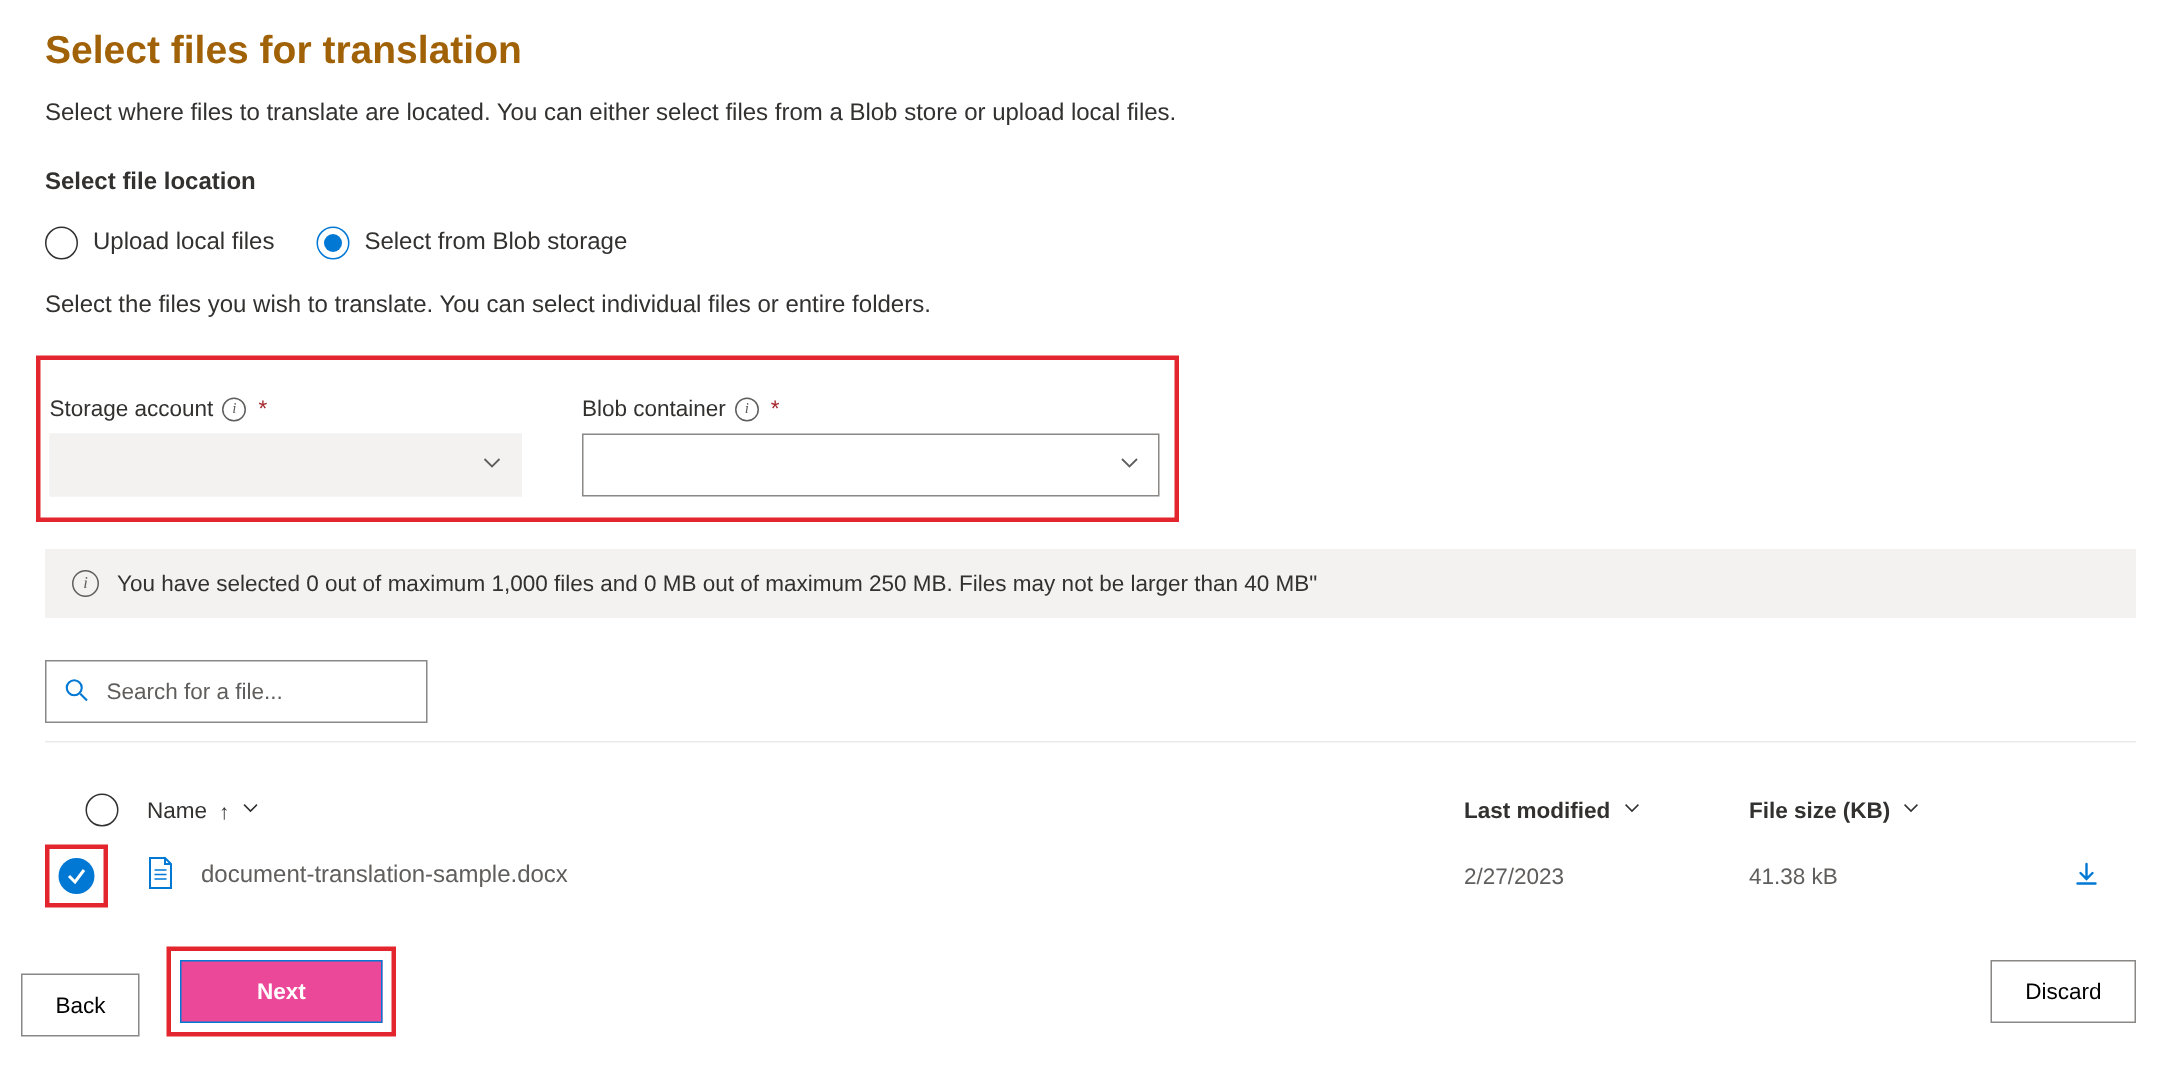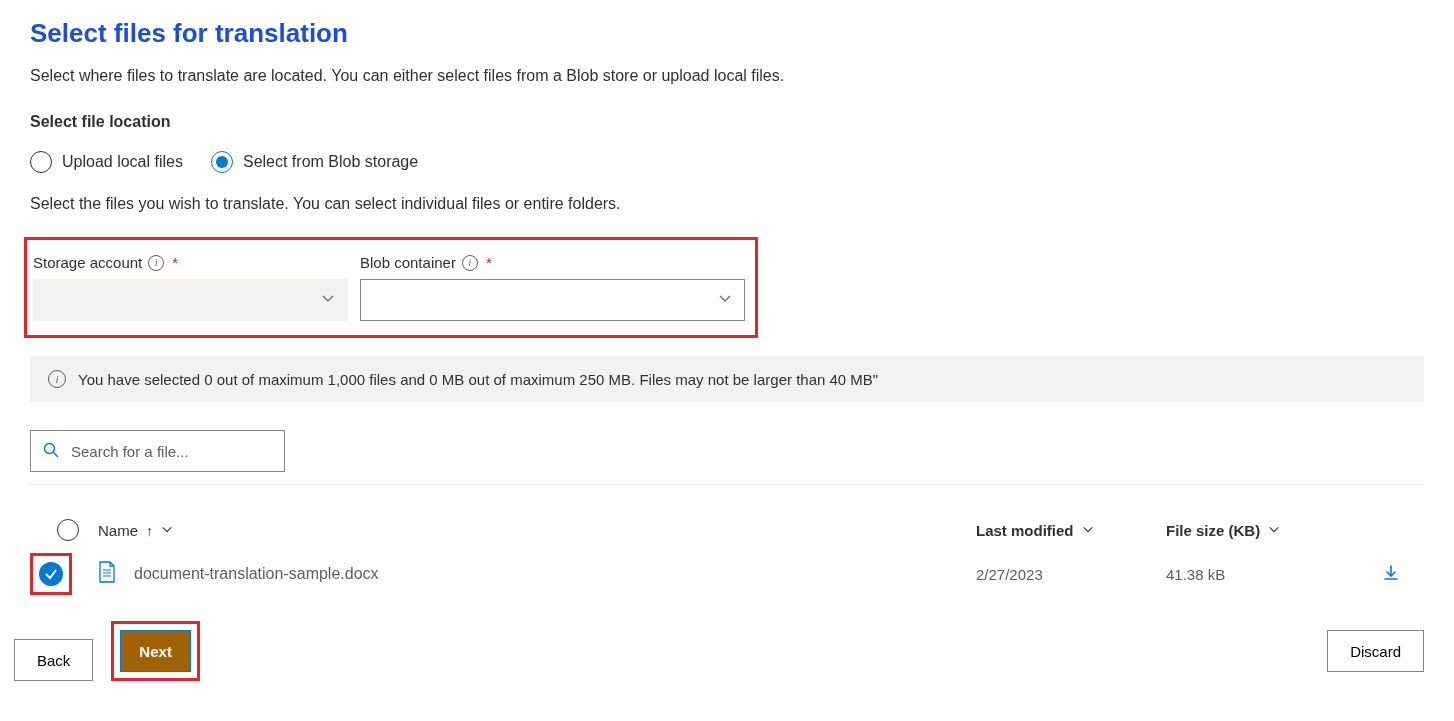--- a/index.html
+++ b/index.html
@@ -8,21 +8,21 @@
     padding: 10px 30px 20px 30px;
     font-family: "Segoe UI", -apple-system, BlinkMacSystemFont, sans-serif;
     color: #323130;
     background: #ffffff;
     font-size: 14px;
   }
   h1 {
     font-size: 26px;
     font-weight: 600;
     margin: 8px 0 18px 0;
-    color: #1d4ed8;
+    color: #a16207;
   }
   .subtitle {
     font-size: 16px;
     color: #323130;
     margin-bottom: 28px;
   }
   .section-label {
     font-size: 16px;
     font-weight: 600;
     margin-bottom: 20px;
@@ -60,23 +60,23 @@
     height: 12px;
     background: #0078d4;
     border-radius: 50%;
   }
   .instruct {
     font-size: 16px;
     margin-bottom: 24px;
   }
   .highlight-box {
     border: 3px solid #e3262d;
-    padding: 14px 10px 14px 6px;
+    padding: 24px 10px 14px 6px;
     display: inline-flex;
-    gap: 12px;
+    gap: 40px;
     align-items: flex-start;
     margin-bottom: 18px;
     margin-left: -6px;
   }
   .field {
     display: flex;
     flex-direction: column;
     gap: 8px;
   }
   .field-label {
@@ -212,25 +212,25 @@
   .btn {
     height: 42px;
     padding: 0 22px;
     border: 1px solid #8a8886;
     background: #ffffff;
     font-size: 15px;
     cursor: pointer;
     display:flex; align-items:center; justify-content:center;
   }
   .btn.primary {
-    background: #a16207;
+    background: #ec4899;
     border-color: #0078d4;
     color: #ffffff;
     font-weight: 600;
-    padding: 0 18px;
+    padding: 0 50px;
   }
   .btn.disabled {
     background: #f3f2f1;
     border-color: #f3f2f1;
     color: #a19f9d;
     cursor: default;
   }
   .next-wrap {
     border: 3px solid #e3262d;
     padding: 6px;

